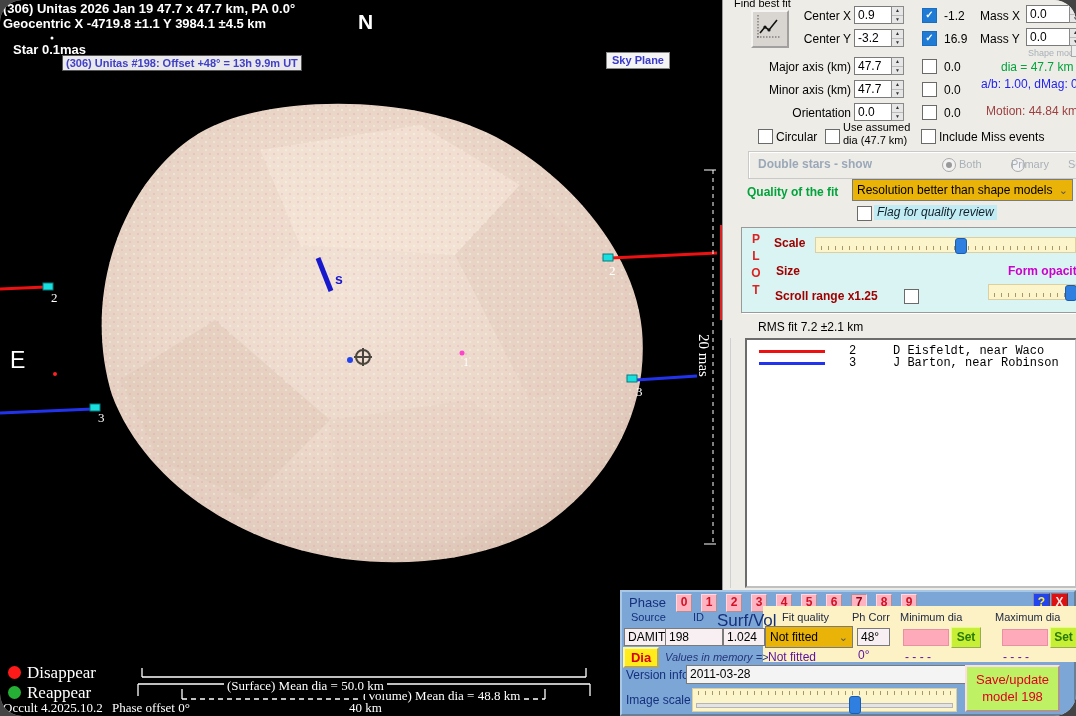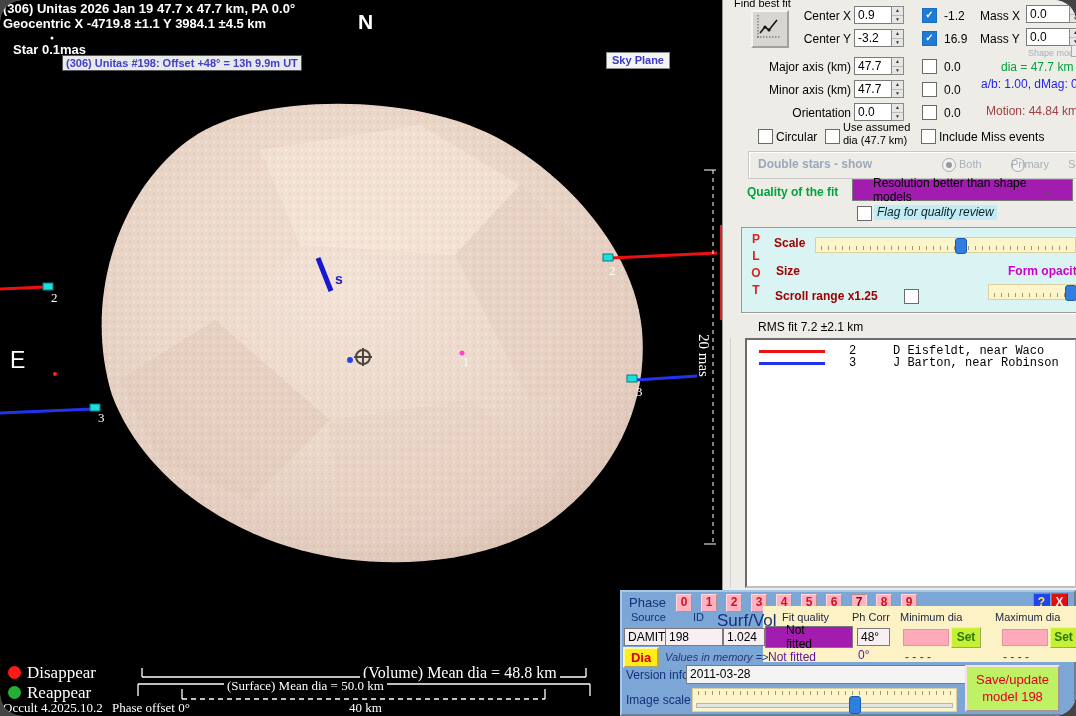--- a/index.html
+++ b/index.html
@@ -27,21 +27,21 @@
   .spin i{flex:1;font-style:normal;font-size:5px;line-height:6px;text-align:center;color:#333;}
   .spin i:first-child{border-bottom:1px solid #bbb;}
   .cb{width:13px;height:13px;background:#fff;border:1px solid #6a6a6a;display:inline-block;box-sizing:content-box;}
   .cb.on{background:#1f7bd4;border-color:#1a6ec2;color:#fff;font-weight:bold;font-size:10px;line-height:12px;text-align:center;}
   .cb.on::after{content:"✓";}
   .cb.dis{border-color:#aaa;background:#eee;}
   .rd{width:12px;height:12px;border-radius:50%;background:#fff;border:1px solid #666;display:inline-block;position:relative;}
   .rd.on::after{content:"";position:absolute;inset:3px;border-radius:50%;background:#1f5fd4;}
   .rd.dis{border-color:#aaa;background:#f2f2f2;}
   .rd.dis.on::after{background:#999;}
-  .dd{background:#a21caf;border:1px solid #7a7a7a;display:flex;align-items:center;padding:0 20px;box-sizing:border-box;}
+  .dd{background:#eab308;border:1px solid #7a7a7a;display:flex;align-items:center;padding:0 4px;box-sizing:border-box;}
   .dd::after{content:"⌄";margin-left:auto;color:#555;font-size:11px;line-height:8px;}
   .grp{border:1px solid #c9c9c9;box-shadow:inset 1px 1px 0 #fff;}
   .slider{background:#fcf4cb;border:1px solid #ddd0a0;box-sizing:border-box;}
   .slider::before{content:"";position:absolute;left:5px;right:5px;bottom:2px;height:4px;
      background:repeating-linear-gradient(90deg,#a89868 0 1px,transparent 1px 7px);}
   .slider.tickstop::before{bottom:auto;top:2px;}
   .thumb{position:absolute;width:10px;height:14px;background:#2f7fe0;border:1px solid #1a5cb0;border-radius:3px;top:0;}
   .groove{position:absolute;left:3px;right:3px;height:3px;background:#e4e4e4;border:1px solid #b5b5b5;}
   
   #phase{left:620px;top:590px;width:456px;height:126px;background:#7ba6d6;border:2px outset #a9c8e6;box-sizing:border-box;}
@@ -140,21 +140,21 @@
     <div class="a wt" style="left:10px;top:347px;font-size:23px">E</div>
     <div class="a skybtn" style="left:606px;top:52px">Sky Plane</div>
     <div class="a" style="left:335px;top:271px;color:#1818cc;font-weight:bold;font-size:14px">s</div>
     <div class="a chlab" style="left:51px;top:290px">2</div>
     <div class="a chlab" style="left:609px;top:263px">2</div>
     <div class="a chlab" style="left:98px;top:410px">3</div>
     <div class="a chlab" style="left:636px;top:384px">3</div>
     <div class="a chlab" style="left:463px;top:355px;font-size:12px">1</div>
     <div class="a wt serif vert" style="left:695px;top:334px;font-size:15px">20 mas</div>
 
-    <div class="a wt serif blk" style="left:360px;top:664px;font-size:16px">(Volume) Mean dia = 48.8 km</div>
+    <div class="a wt serif blk" style="left:360px;top:688px;font-size:13px">(Volume) Mean dia = 48.8 km</div>
     <div class="a wt serif blk" style="left:224px;top:678px;font-size:13px">(Surface) Mean dia = 50.0 km</div>
     <div class="a wt serif blk" style="left:346px;top:700px;font-size:13px;">40 km</div>
 
     <div class="a" style="left:8px;top:666px;width:13px;height:13px;border-radius:50%;background:#ff1a1a"></div>
     <div class="a wt serif" style="left:27px;top:663px;font-size:17px">Disappear</div>
     <div class="a" style="left:8px;top:686px;width:13px;height:13px;border-radius:50%;background:#25b035"></div>
     <div class="a wt serif" style="left:27px;top:683px;font-size:17px">Reappear</div>
     <div class="a wt serif" style="left:3px;top:700px;font-size:13px">Occult 4.2025.10.2</div>
     <div class="a wt serif" style="left:112px;top:700px;font-size:13px">Phase offset 0°</div>
   </div>

